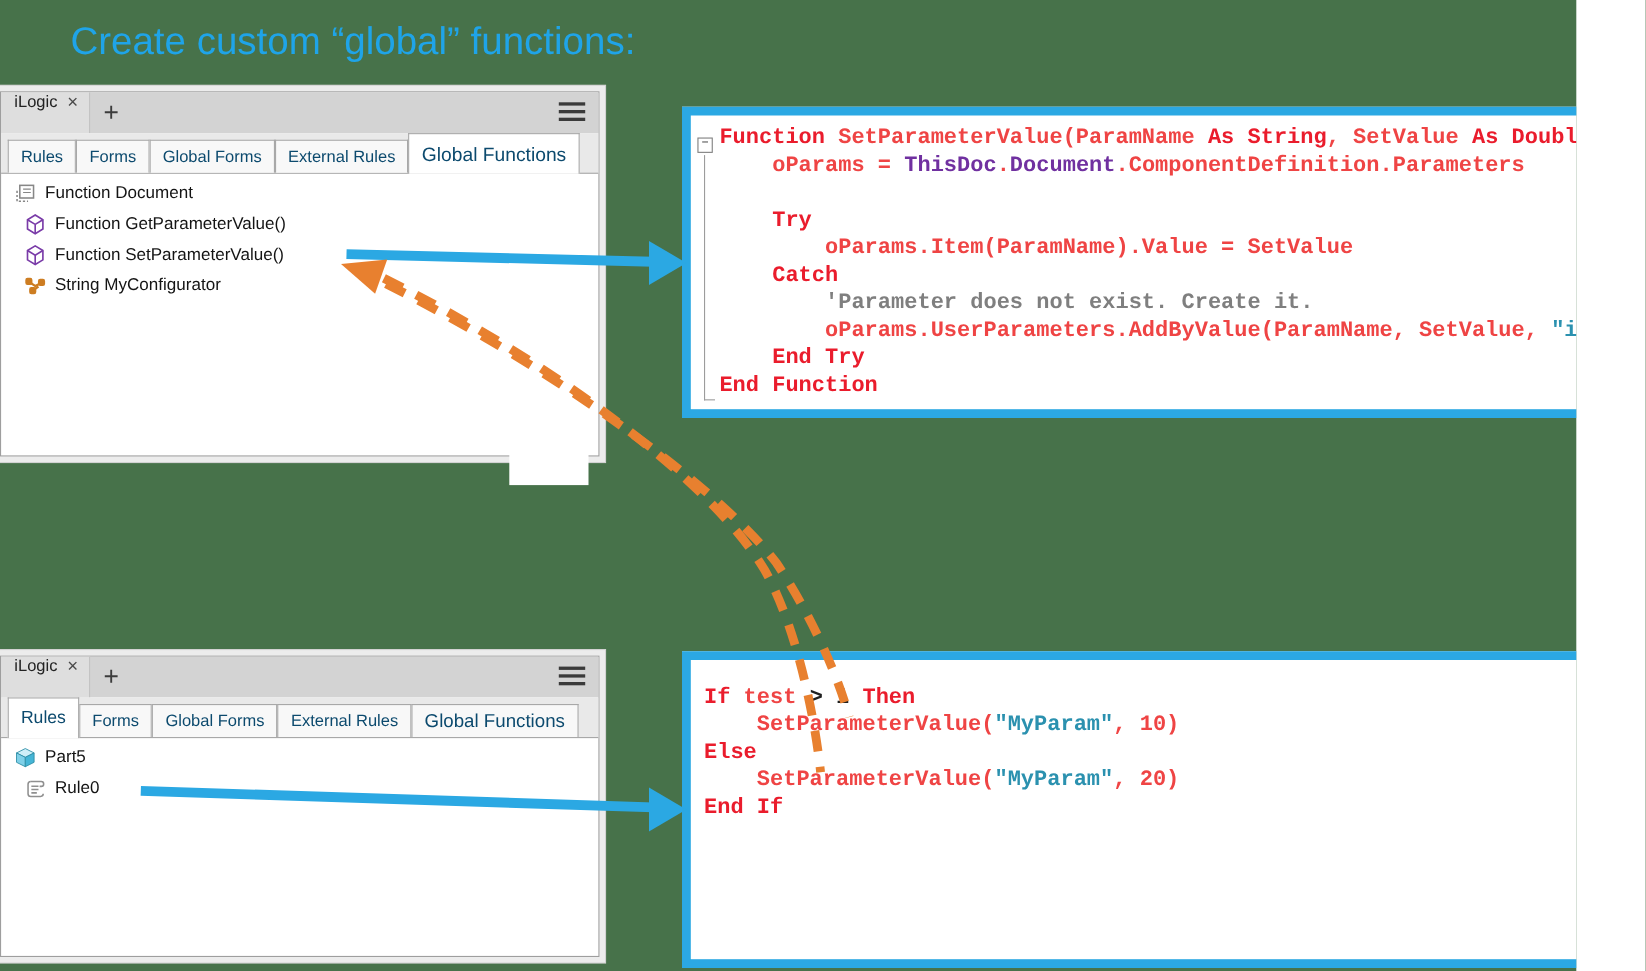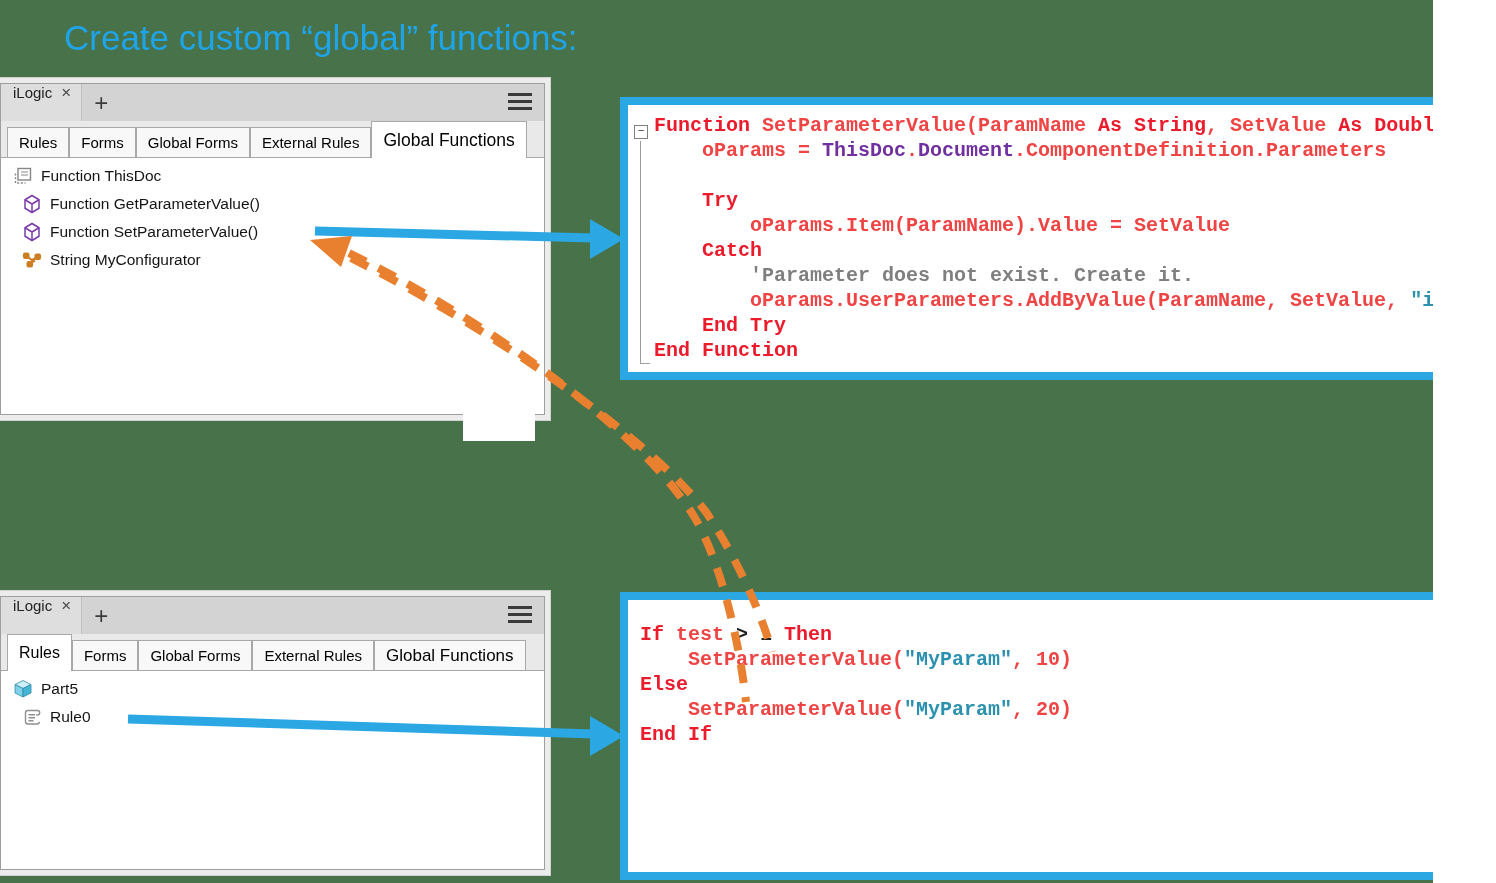--- a/index.html
+++ b/index.html
@@ -17,21 +17,21 @@
            padding:0 10px 0 12px;gap:9px;}
   .doc-tab-label{font-size:15px;color:#222;}
   .close-x{font-size:17px;color:#4a4a4a;line-height:1;cursor:pointer;}
   .add-plus{display:flex;align-items:center;padding:0 12px;font-size:24px;color:#3c3c3c;cursor:pointer;}
   .menu-burger{position:absolute;right:12px;top:9px;width:24px;cursor:pointer;}
   .menu-burger i{display:block;height:3px;background:#3a3a3a;margin-bottom:4px;}
 
   .subtab-row{position:relative;height:37px;background:#e9e9e9;border-bottom:1px solid #a8a8a8;
               display:flex;align-items:flex-end;padding-left:6px;box-sizing:border-box;}
   .subtab{height:29px;line-height:29px;padding:0 11px;background:#f8f8f8;border:1px solid #a8a8a8;
-          border-bottom:none;font-size:15px;color:#000000;white-space:nowrap;cursor:pointer;}
+          border-bottom:none;font-size:15px;color:#0c4a6e;white-space:nowrap;cursor:pointer;}
   .subtab.gf{font-size:17px;}
   .subtab.active{background:#fff;height:36px;line-height:36px;position:relative;z-index:2;margin-bottom:-1px;font-size:16px;}
   .subtab.active.gf{font-size:17.5px;}
 
   .tree{margin-top:4px;}
   .tree-row{display:flex;align-items:center;height:28px;font-size:15.5px;color:#141414;gap:8px;cursor:pointer;}
   .tree-row.indent-0{padding-left:12px;}
   .tree-row.indent-1{padding-left:21px;}
   .tree-icon{width:20px;height:20px;flex:0 0 20px;}
   .tree-icon svg{display:block;}
@@ -89,21 +89,21 @@
         <div class="tree-row indent-0">
           <span class="tree-icon">
             <svg width="20" height="20" viewBox="0 0 20 20">
               <g fill="none" stroke="#878787" stroke-width="1.4">
                 <rect x="5" y="2.5" width="12.5" height="11.5"></rect>
                 <path d="M8 6h7M8 9h7" stroke-width="1.1"></path>
                 <path d="M2.5 7.5v9.5h10" stroke-dasharray="2 1.7"></path>
               </g>
             </svg>
           </span>
-          <span>Function ThisDoc</span>
+          <span>Function Document</span>
         </div>
         <div class="tree-row indent-1">
           <span class="tree-icon">
             <svg width="20" height="20" viewBox="0 0 20 20">
               <g fill="none" stroke="#7A3CA8" stroke-width="1.5">
                 <path d="M10 1.5 17 5.75v8.5L10 18.5 3 14.25v-8.5z"></path>
                 <path d="M3 5.75l7 4.25 7-4.25M10 10v8.5"></path>
               </g>
             </svg>
           </span>

